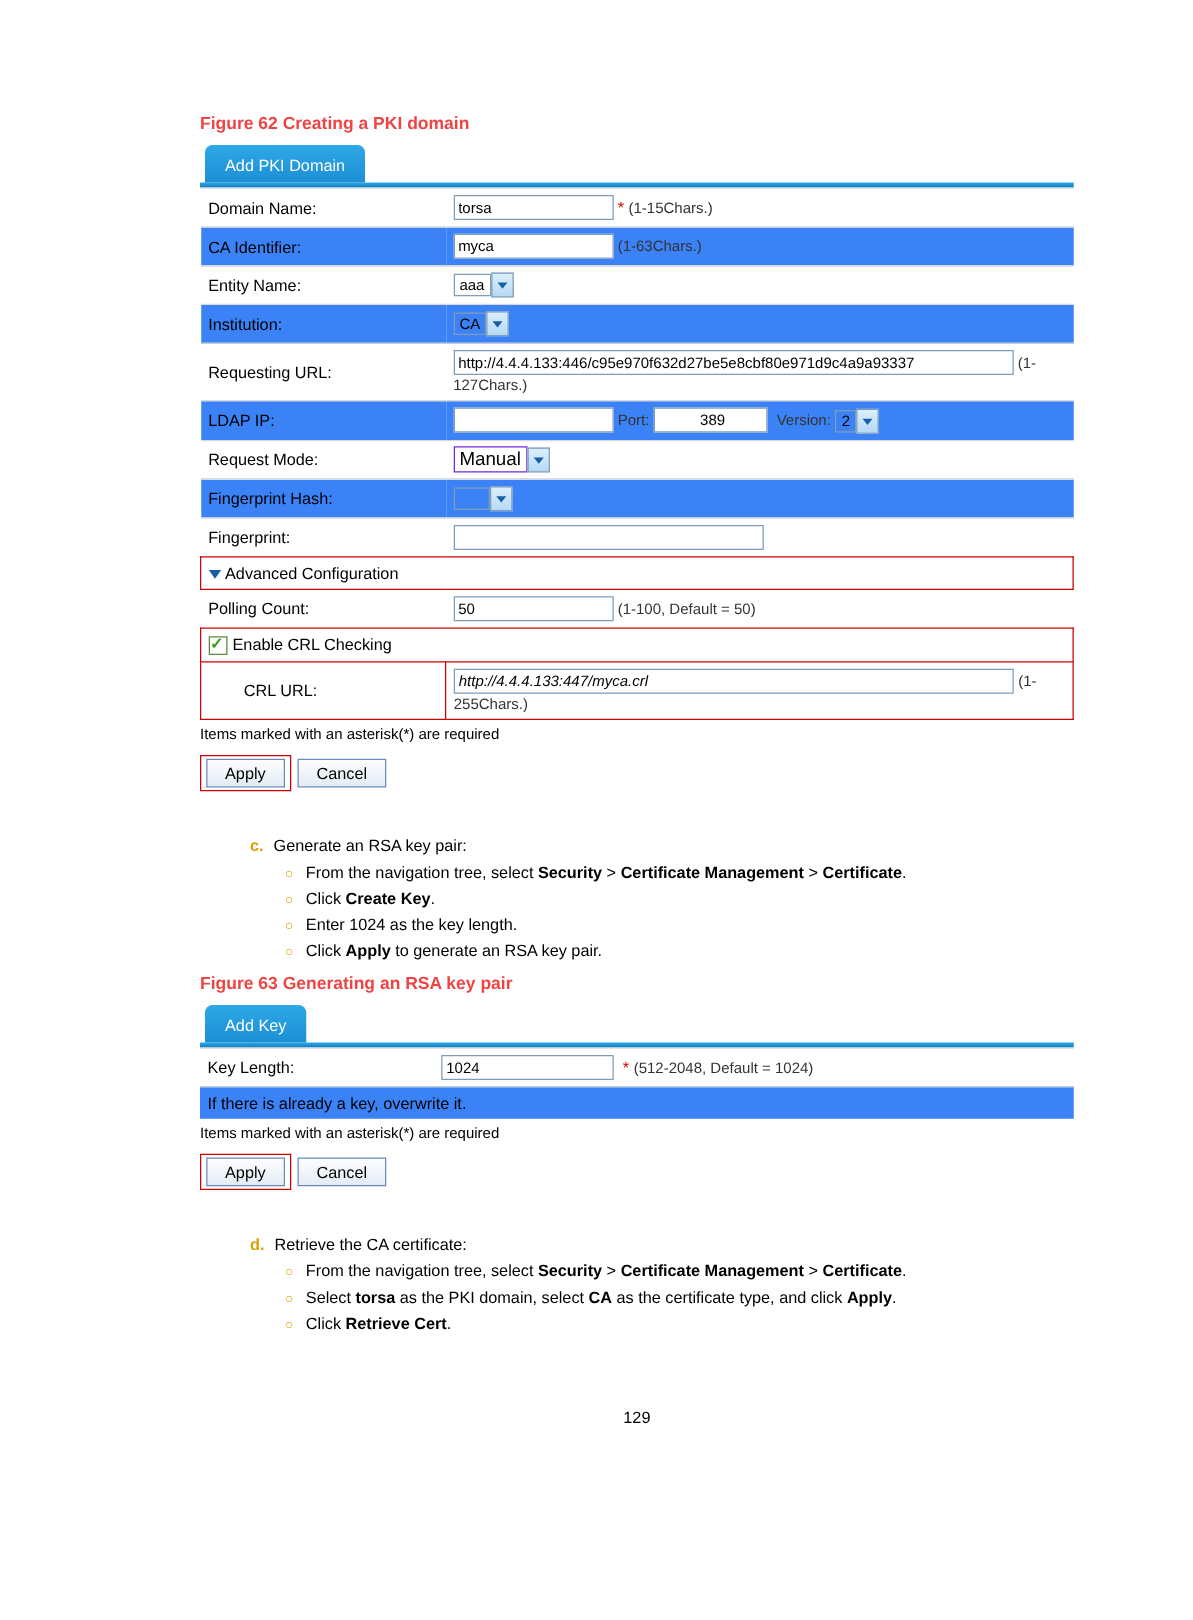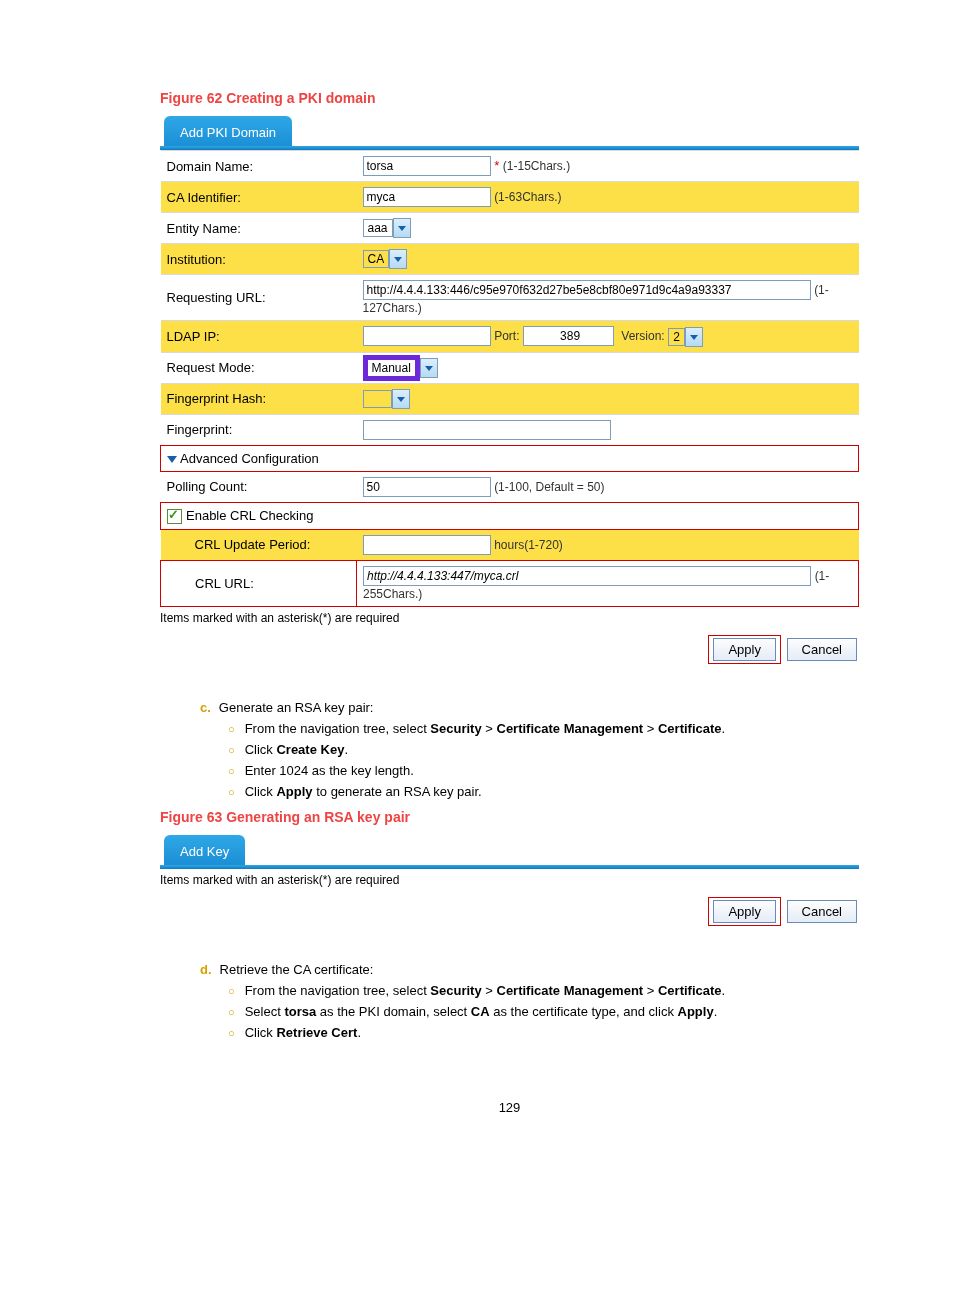--- a/index.html
+++ b/index.html
@@ -36,21 +36,21 @@
     margin-left: 4px;
   }
   .blue-rule {
     height: 4px;
     background: linear-gradient(#2fa8e6,#0e7bbf);
   }
   table.form {
     width: 100%;
     border-collapse: collapse;
   }
-  table.form tr.alt { background: #fde047; }
+  table.form tr.alt { background: #3b82f6; }
   table.form td {
     padding: 5px 6px;
     vertical-align: middle;
     font-size: 13px;
     border-top: 1px solid #d9d9d9;
   }
   table.form td.label { width: 155px; }
   .txt {
     border: 1px solid #7e9db9;
     font-size: 12px;
@@ -87,21 +87,21 @@
     vertical-align: middle;
   }
   .checkbox {
     display:inline-block;width:13px;height:13px;border:1px solid #5a8a3a;
     background:#fff;vertical-align:middle;margin-right:4px;position:relative;
   }
   .checkbox.checked::after{
     content:"✓";color:#3a9a1a;position:absolute;left:0;top:-3px;font-size:13px;font-weight:bold;
   }
   .note { font-size:12px; margin:4px 0 6px 0;}
-  .btnbar { text-align:right; margin:4px 0 18px 0;}
+  .btnbar { text-align:left; margin:4px 0 18px 0;}
   .btnbar.boxed { border:1px solid #d00000; display:inline-block; padding:2px;}
   .btn {
     display:inline-block;
     border:1px solid #6a8ab8;
     background:linear-gradient(#fdfdfd,#e4ecf7);
     padding:3px 14px;
     font-size:13px;
     margin:0 2px;
   }
   ol.steps { list-style:none; padding:0; margin:0 0 0 40px;}
@@ -168,21 +168,21 @@
           <input class="txt" style="width: 120px;">
           <span class="hint">Port:</span>
           <input class="txt" style="width: 50px; padding-left: 36px;" value="389">
           &nbsp;<span class="hint">Version:</span>
           <span style="border:1px solid #7e9db9;padding:1px 4px;font-size:12px;vertical-align:middle">2</span><span class="sel-arrow"></span>
         </td>
       </tr>
       <tr>
         <td class="label">Request Mode:</td>
         <td>
-          <span style="border:5px solid #6d28d9;padding:1px 4px;font-size:12px;vertical-align:middle">Manual</span><span class="sel-arrow"></span>
+          <span style="border:1px solid #6d28d9;padding:1px 4px;font-size:15px;vertical-align:middle">Manual</span><span class="sel-arrow"></span>
         </td>
       </tr>
       <tr class="alt">
         <td class="label">Fingerprint Hash:</td>
         <td>
           <span style="border:1px solid #7e9db9;padding:1px 12px;font-size:12px;vertical-align:middle">&nbsp;</span><span class="sel-arrow"></span>
         </td>
       </tr>
       <tr>
         <td class="label">Fingerprint:</td>
@@ -196,27 +196,20 @@
       <tr>
         <td class="label">Polling Count:</td>
         <td>
           <input class="txt" style="width: 120px;" value="50">
           <span class="hint">(1-100, Default = 50)</span>
         </td>
       </tr>
       <tr class="adv-row">
         <td class="label" colspan="2">
           <span class="checkbox checked"></span><span>Enable CRL Checking</span>
-        </td>
-      </tr>
-      <tr class="alt crl-indent">
-        <td class="label">CRL Update Period:</td>
-        <td>
-          <input class="txt" style="width: 120px;">
-          <span class="hint">hours(1-720)</span>
         </td>
       </tr>
       <tr class="crl-row crl-indent">
         <td class="label">CRL URL:</td>
         <td>
           <input class="txt" style="width: 440px; font-style: italic;" value="http://4.4.4.133:447/myca.crl">
           <span class="hint">(1-255Chars.)</span>
         </td>
       </tr>
     </tbody>
@@ -242,20 +235,35 @@
     </li>
   </ol>
 
   <div class="fig-caption">Figure 63 Generating an RSA key pair</div>
 
   <div>
     <div class="tab-row">
       <span class="tab">Add Key</span>
     </div>
     <div class="blue-rule"></div>
+    <table class="form">
+      <tbody>
+          <tr>
+        <td class="label" style="width:175px">Key Length:</td>
+        <td>
+          <input class="txt" style="width: 130px;" value="1024">
+          &nbsp;<span class="red">*</span>
+          <span class="hint">(512-2048, Default = 1024)</span>
+        </td>
+      </tr>
+      <tr class="alt">
+        <td colspan="2">If there is already a key, overwrite it.</td>
+      </tr>
+    </tbody>
+      </table>
     <div class="note">Items marked with an asterisk(*) are required</div>
     <div class="btnbar">
       <span class="btnbar boxed">
         <span class="btn">Apply</span>
       </span>
       <span class="btn">Cancel</span>
     </div>
   </div>
 
   <ol class="steps">

